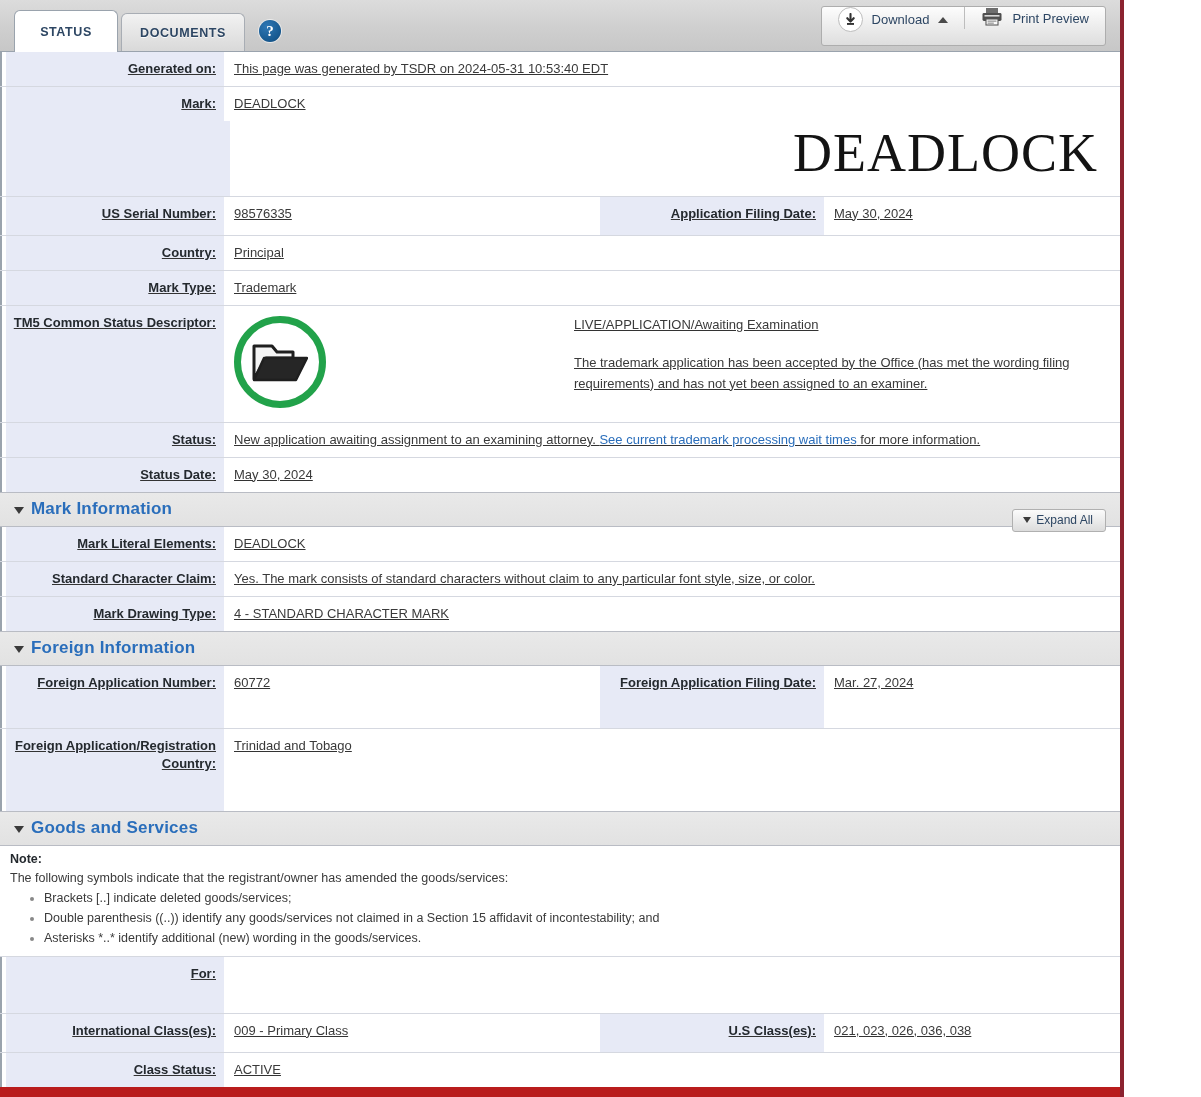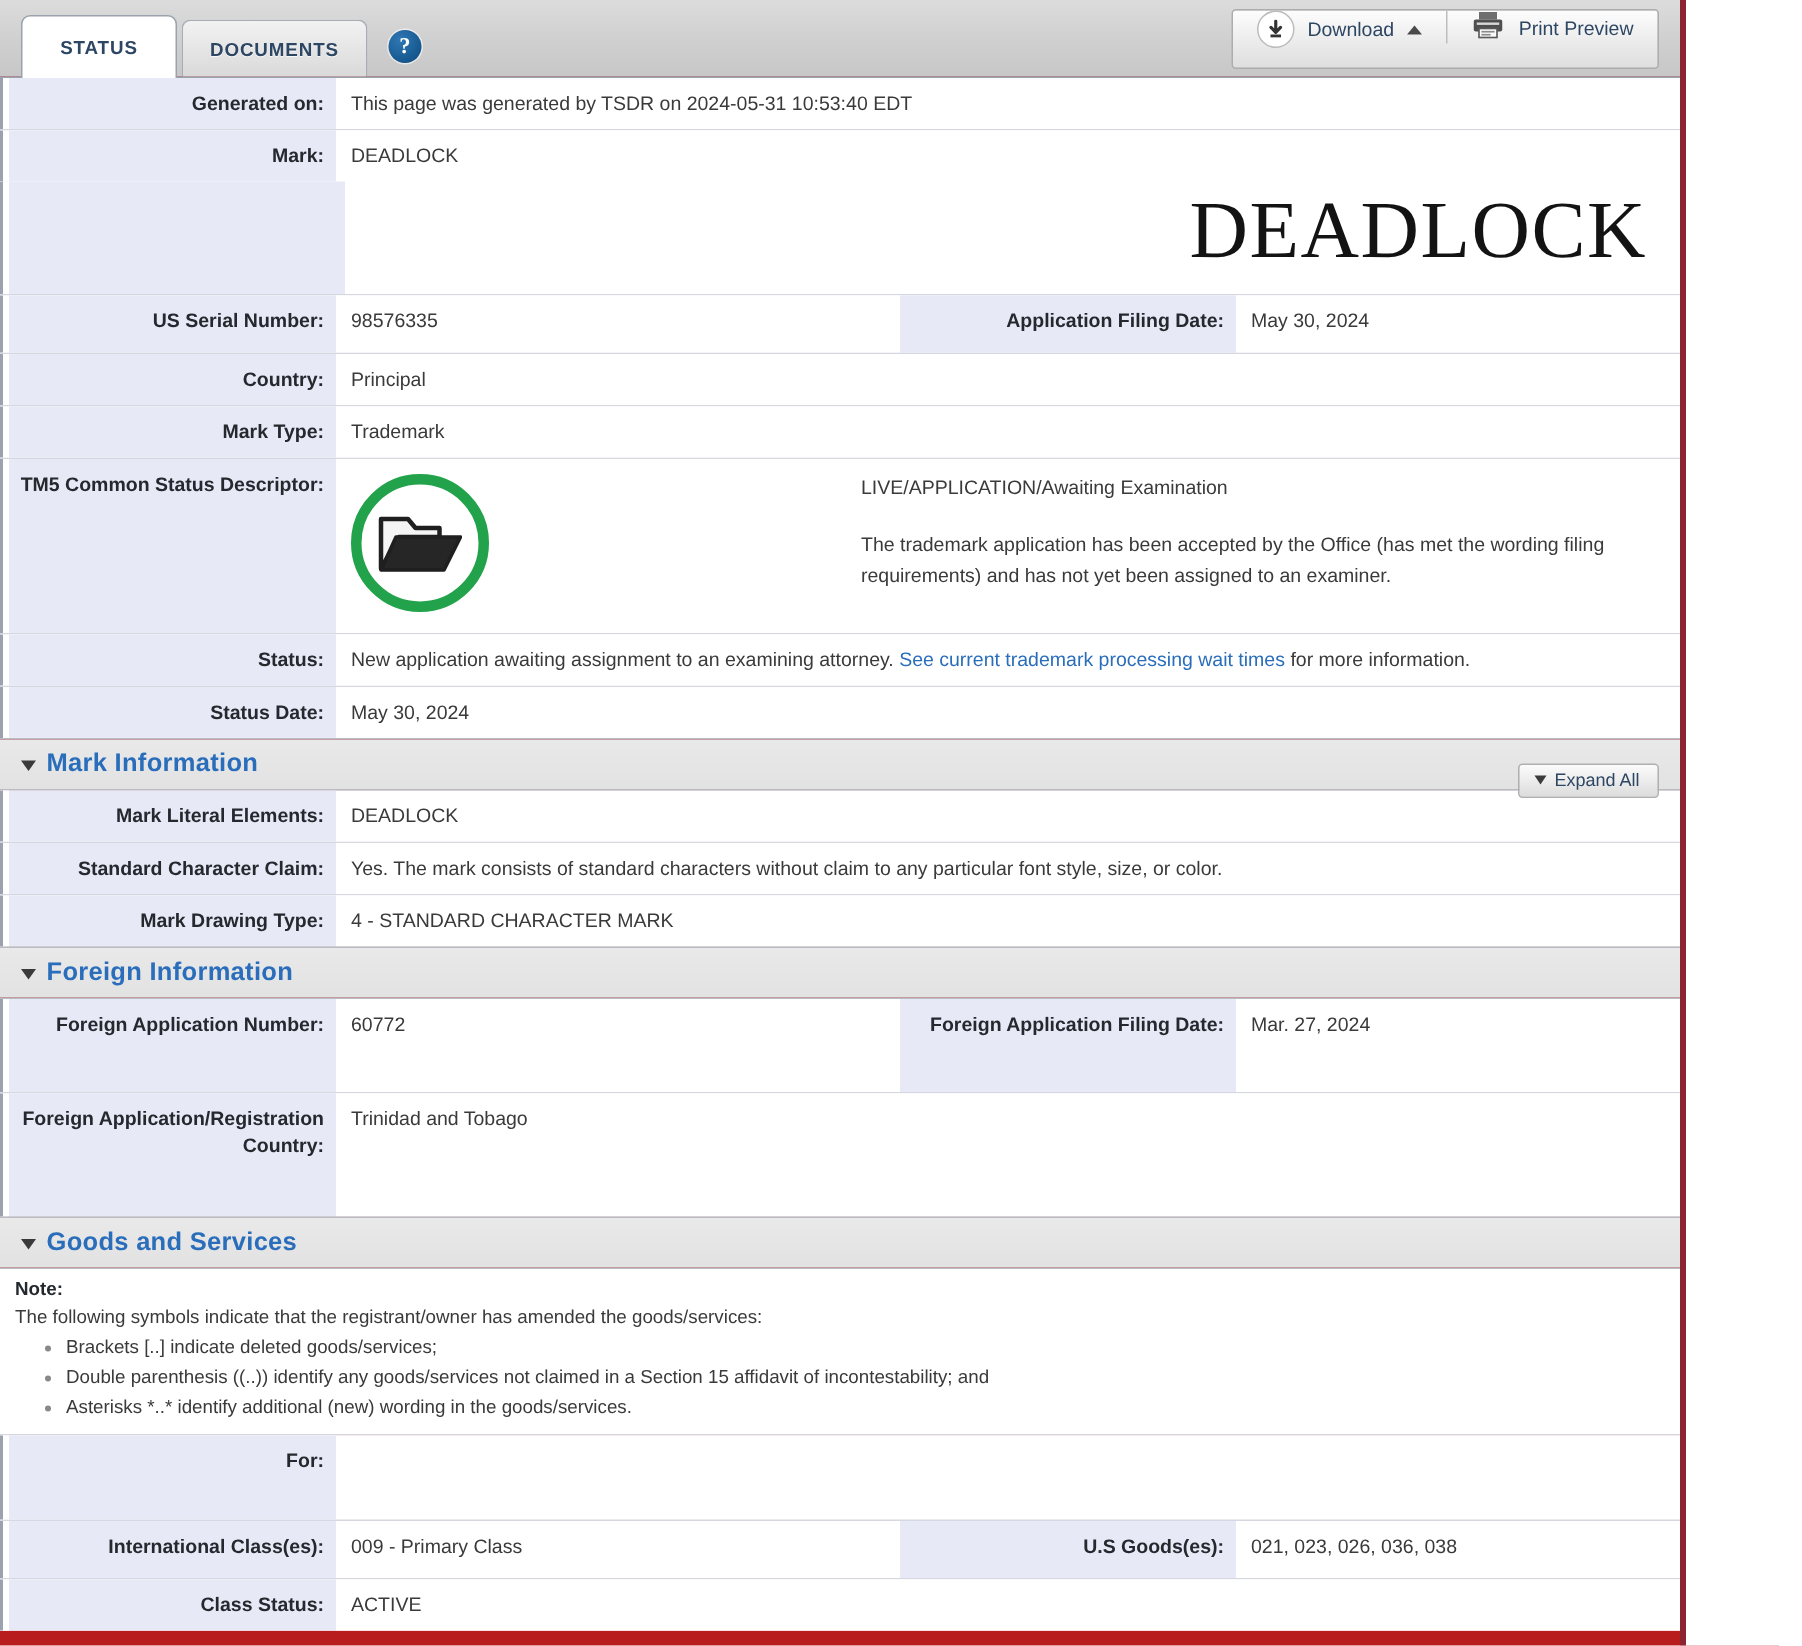--- a/index.html
+++ b/index.html
@@ -125,20 +125,21 @@
     border-bottom: 6px solid #4a4a4a;
   }
 
   
   .rows { background: #ffffff; }
   .row {
     display: flex;
     border-bottom: 1px solid #d5d8e0;
     background: #ffffff;
     min-height: 34px;
+    text-decoration: underline;
   }
   .lbl {
     width: 224px;
     min-width: 224px;
     box-sizing: border-box;
     background: #e7eaf6;
     padding: 8px 8px 8px 6px;
     text-align: right;
     font-weight: bold;
     color: #24292e;
@@ -481,21 +482,21 @@
   <div class="rows">
     <div class="row" style="min-height:56px;">
       <div class="lbl">For:</div>
     </div>
     <div class="row">
       <div class="half-left">
         <div class="lbl">International Class(es):</div>
         <div class="val">009 - Primary Class</div>
       </div>
       <div class="half-right">
-        <div class="lbl2">U.S Goods(es):</div>
+        <div class="lbl2">U.S Class(es):</div>
         <div class="val2">021, 023, 026, 036, 038</div>
       </div>
     </div>
     <div class="row" style="border-bottom:none;">
       <div class="lbl">Class Status:</div>
       <div class="val">ACTIVE</div>
     </div>
   </div>
 
 </div>

